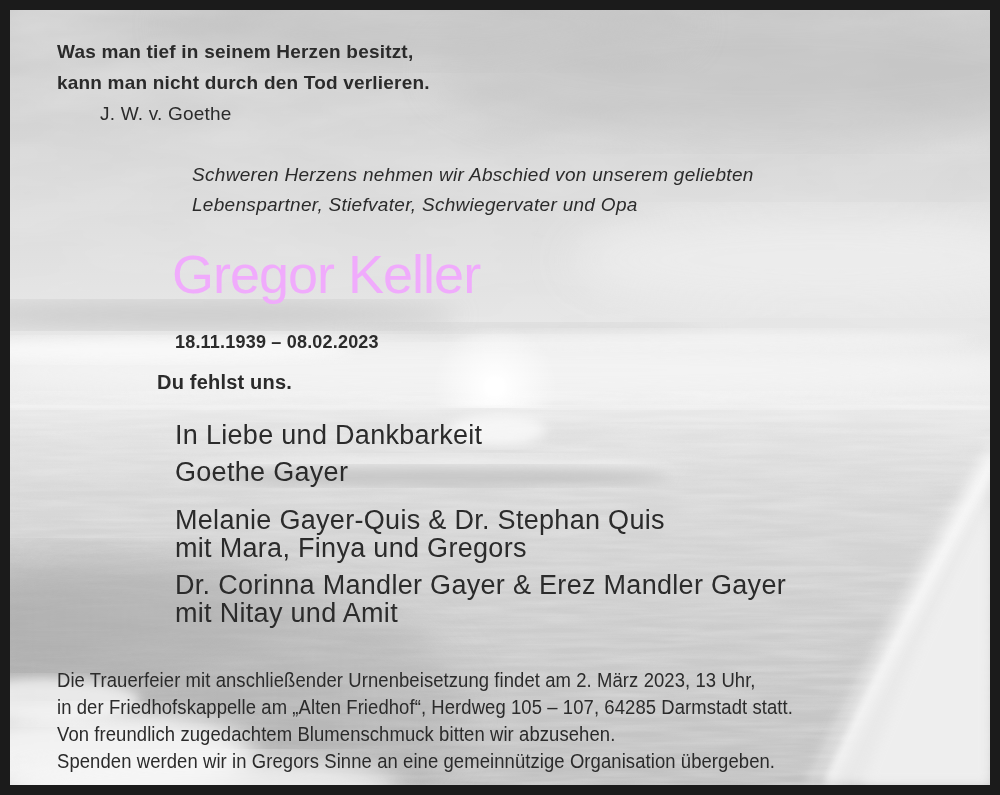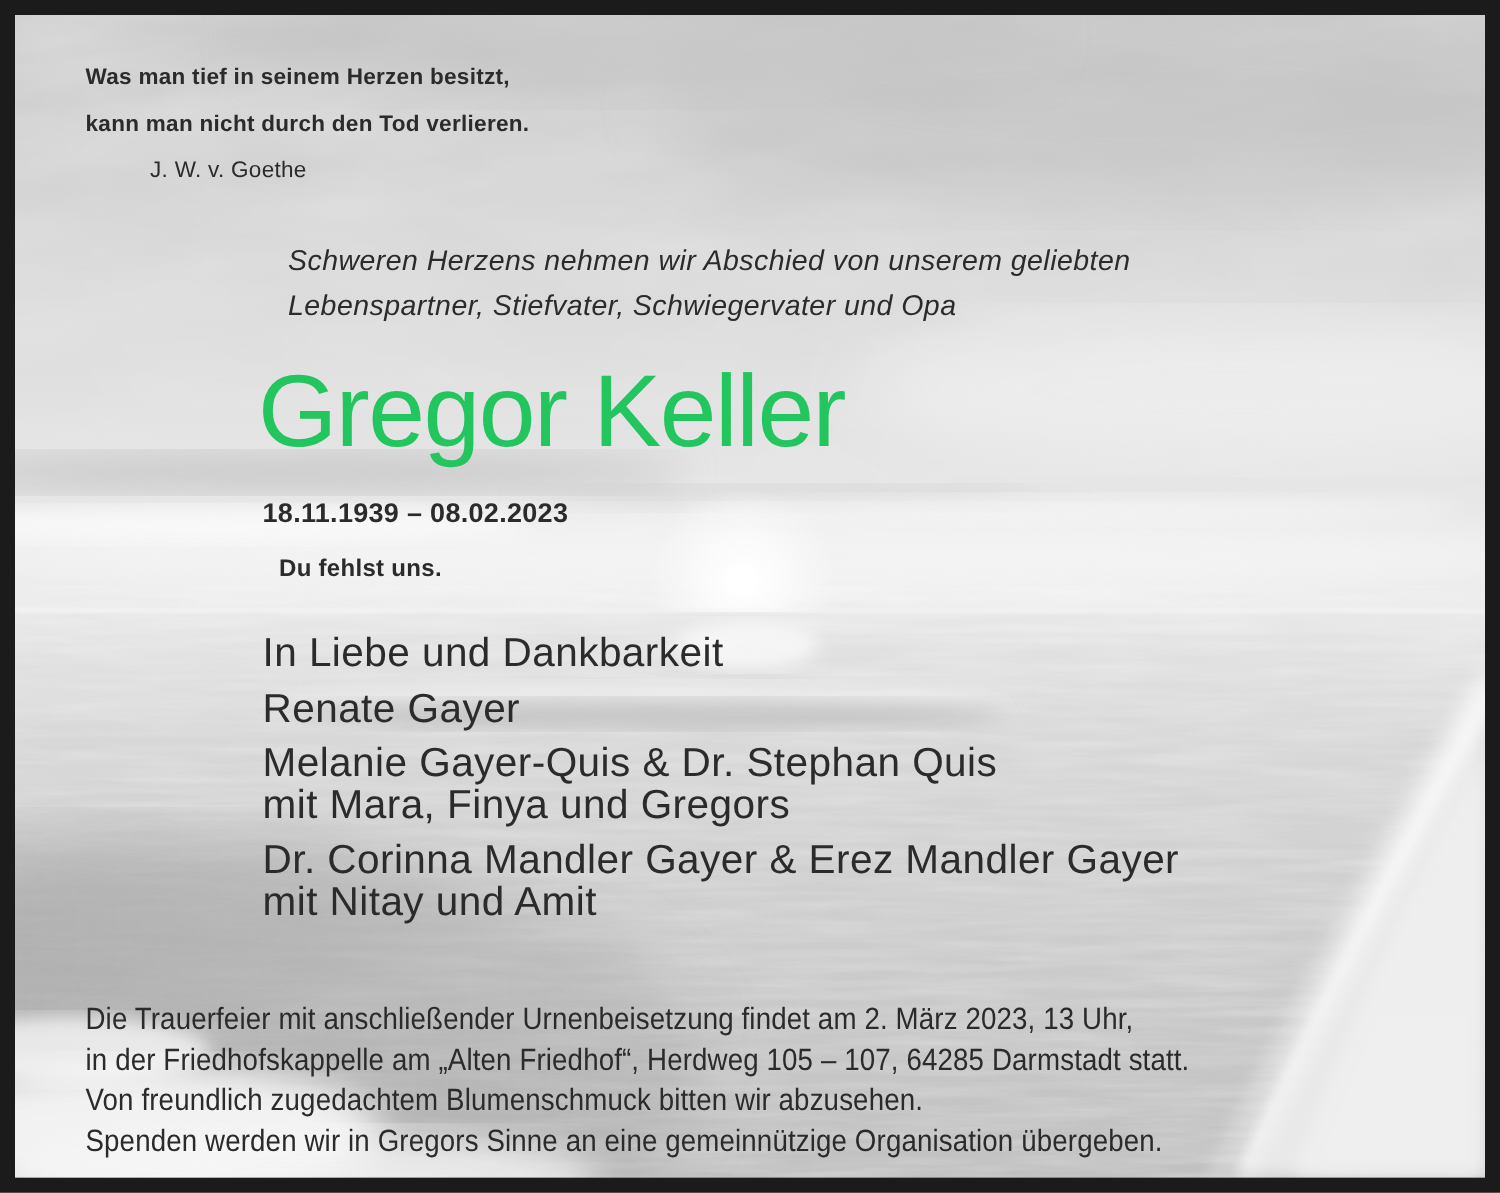--- a/index.html
+++ b/index.html
@@ -10,29 +10,29 @@
     font-family:"Liberation Sans","DejaVu Sans",sans-serif;
     overflow:hidden;
   }
   .photo{
     position:absolute;left:10px;top:10px;right:10px;bottom:10px;
     background:#dcdcdc;overflow:hidden;
     box-shadow:inset 0 0 0 1px rgba(255,255,255,0.06);
   }
   .photo svg{display:block;width:100%;height:100%;}
   .txt{position:absolute;white-space:nowrap;color:#2b2b2b;z-index:5;}
-  .quote{left:57px;top:36px;font-size:15px;font-weight:700;line-height:31px;letter-spacing:.2px;}
+  .quote{left:57px;top:36px;font-size:19px;font-weight:700;line-height:31px;letter-spacing:.2px;}
   .quote .attr{font-weight:400;margin-left:43px;}
   .intro{left:192px;top:160px;font-size:19px;font-weight:400;line-height:30px;letter-spacing:.3px;font-style:italic;}
-  .name{left:172px;top:243px;font-size:68px;font-weight:300;letter-spacing:-1px;line-height:62px;color:#22c55e;}
+  .name{left:172px;top:243px;font-size:54px;font-weight:300;letter-spacing:-1px;line-height:62px;color:#f0abfc;}
   .dates{left:175px;top:332px;font-size:18px;font-weight:700;letter-spacing:.2px;}
-  .farewell{left:186px;top:371px;font-size:16px;font-weight:700;letter-spacing:.2px;}
+  .farewell{left:157px;top:371px;font-size:20px;font-weight:700;letter-spacing:.2px;}
   .mourners{left:175px;top:421px;font-size:27px;font-weight:400;line-height:28px;letter-spacing:.3px;}
   .mourners .m-gap1{margin-top:9px;}
-  .mourners .m-gap2{margin-top:8px;}
+  .mourners .m-gap2{margin-top:20px;}
   .funeral{
     left:57px;top:666px;font-size:20.5px;font-weight:400;line-height:27px;letter-spacing:.1px;
     transform:scaleX(.9);transform-origin:0 0;
   }
 </style>
 </head>
 <body>
 
 <div class="page">
 
@@ -149,21 +149,21 @@
   </div>
 
   <div class="txt name">Gregor Keller</div>
 
   <div class="txt dates">18.11.1939 – 08.02.2023</div>
 
   <div class="txt farewell">Du fehlst uns.</div>
 
   <div class="txt mourners">
     <div>In Liebe und Dankbarkeit</div>
-    <div class="m-gap1">Renate Gayer</div>
+    <div class="m-gap1">Goethe Gayer</div>
     <div class="m-gap2">Melanie Gayer-Quis &amp; Dr. Stephan Quis</div>
     <div>mit Mara, Finya und Gregors</div>
     <div class="m-gap1">Dr. Corinna Mandler Gayer &amp; Erez Mandler Gayer</div>
     <div>mit Nitay und Amit</div>
   </div>
 
   <div class="txt funeral">
     <div>Die Trauerfeier mit anschließender Urnenbeisetzung findet am 2. März 2023, 13 Uhr,</div>
     <div>in der Friedhofskappelle am „Alten Friedhof“, Herdweg 105 – 107, 64285 Darmstadt statt.</div>
     <div>Von freundlich zugedachtem Blumenschmuck bitten wir abzusehen.</div>

